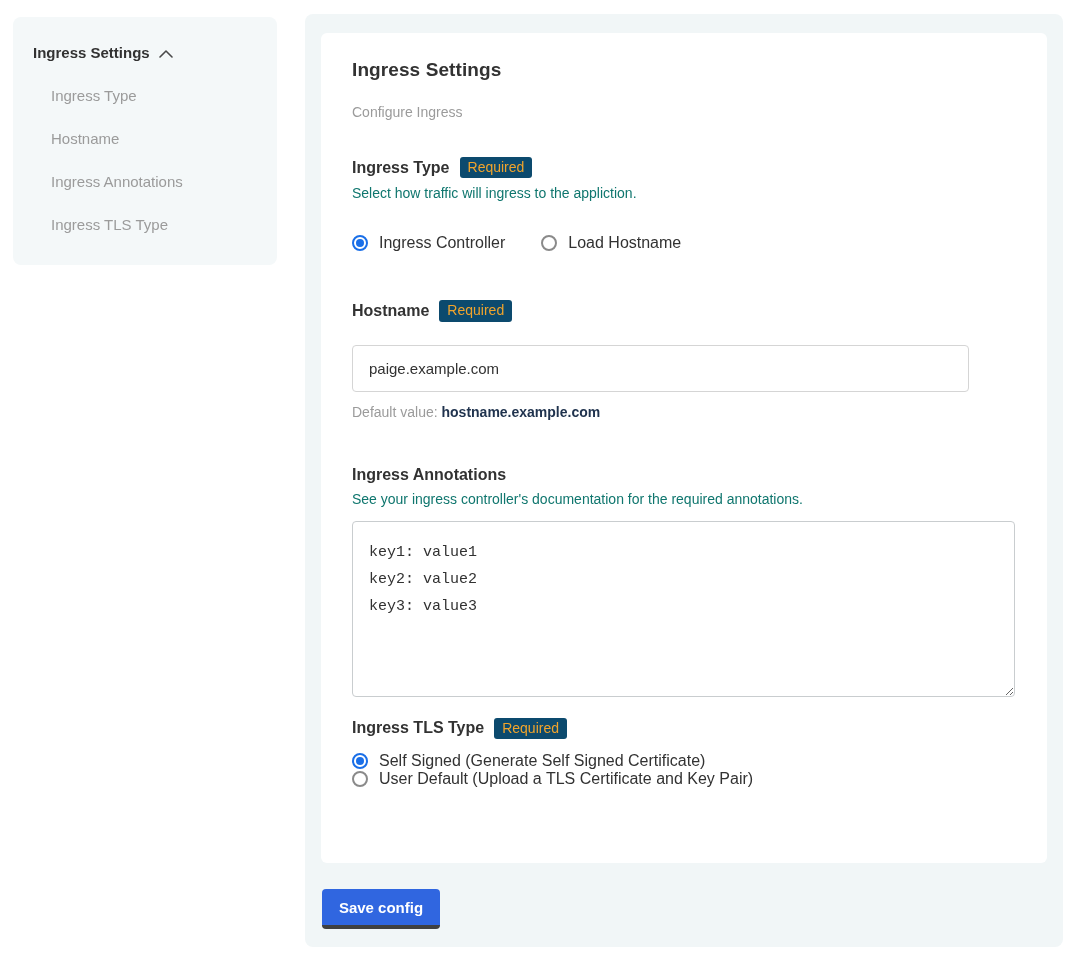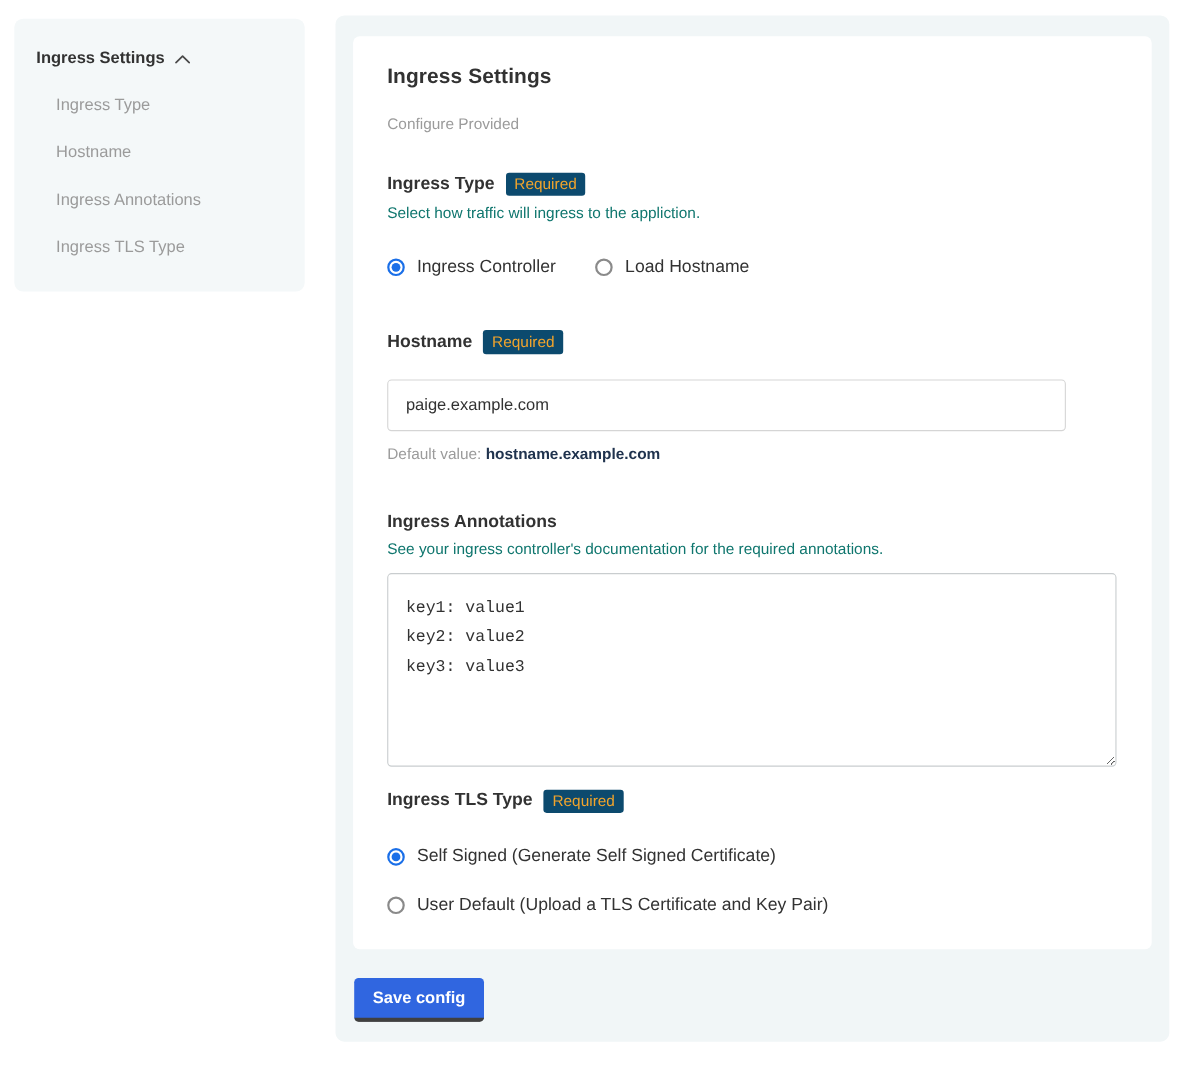--- a/index.html
+++ b/index.html
@@ -110,21 +110,21 @@
     padding: 17px 16px;
     font-family: "Liberation Mono", "DejaVu Sans Mono", monospace;
     font-size: 15px; line-height: 27px; color: #323232;
     background: #ffffff;
     outline: none;
     resize: both;
     display: block;
   }
 
   .sec-tls { margin-top: 21px; }
-  .radio-stack { margin-top: 31px; display: flex; flex-direction: column; gap: 26px; }
+  .radio-stack { margin-top: 13px; display: flex; flex-direction: column; }
 
   .save-button {
     position: absolute; left: 17px; top: 875px;
     width: 118px; height: 40px;
     background: #3066e0;
     border: none;
     border-bottom: 4px solid #404040;
     border-radius: 4px;
     color: #ffffff; font-size: 15px; font-weight: bold;
     font-family: "Liberation Sans", sans-serif;
@@ -148,21 +148,21 @@
     <div class="sidebar-item">Hostname</div>
     <div class="sidebar-item">Ingress Annotations</div>
     <div class="sidebar-item">Ingress TLS Type</div>
   </div>
 </nav>
 
 <main class="panel">
   <section class="card">
 
     <h1 class="card-title">Ingress Settings</h1>
-    <div class="card-subtitle">Configure Provided</div>
+    <div class="card-subtitle">Configure Ingress</div>
 
     <div class="sec-ingress-type">
       <div class="section-heading">
         <span>Ingress Type</span>
         <span class="badge">Required</span>
       </div>
       <div class="help">Select how traffic will ingress to the appliction.</div>
       <div class="radio-row">
         <label class="radio-option">
           <span class="radio-circle selected"></span>

